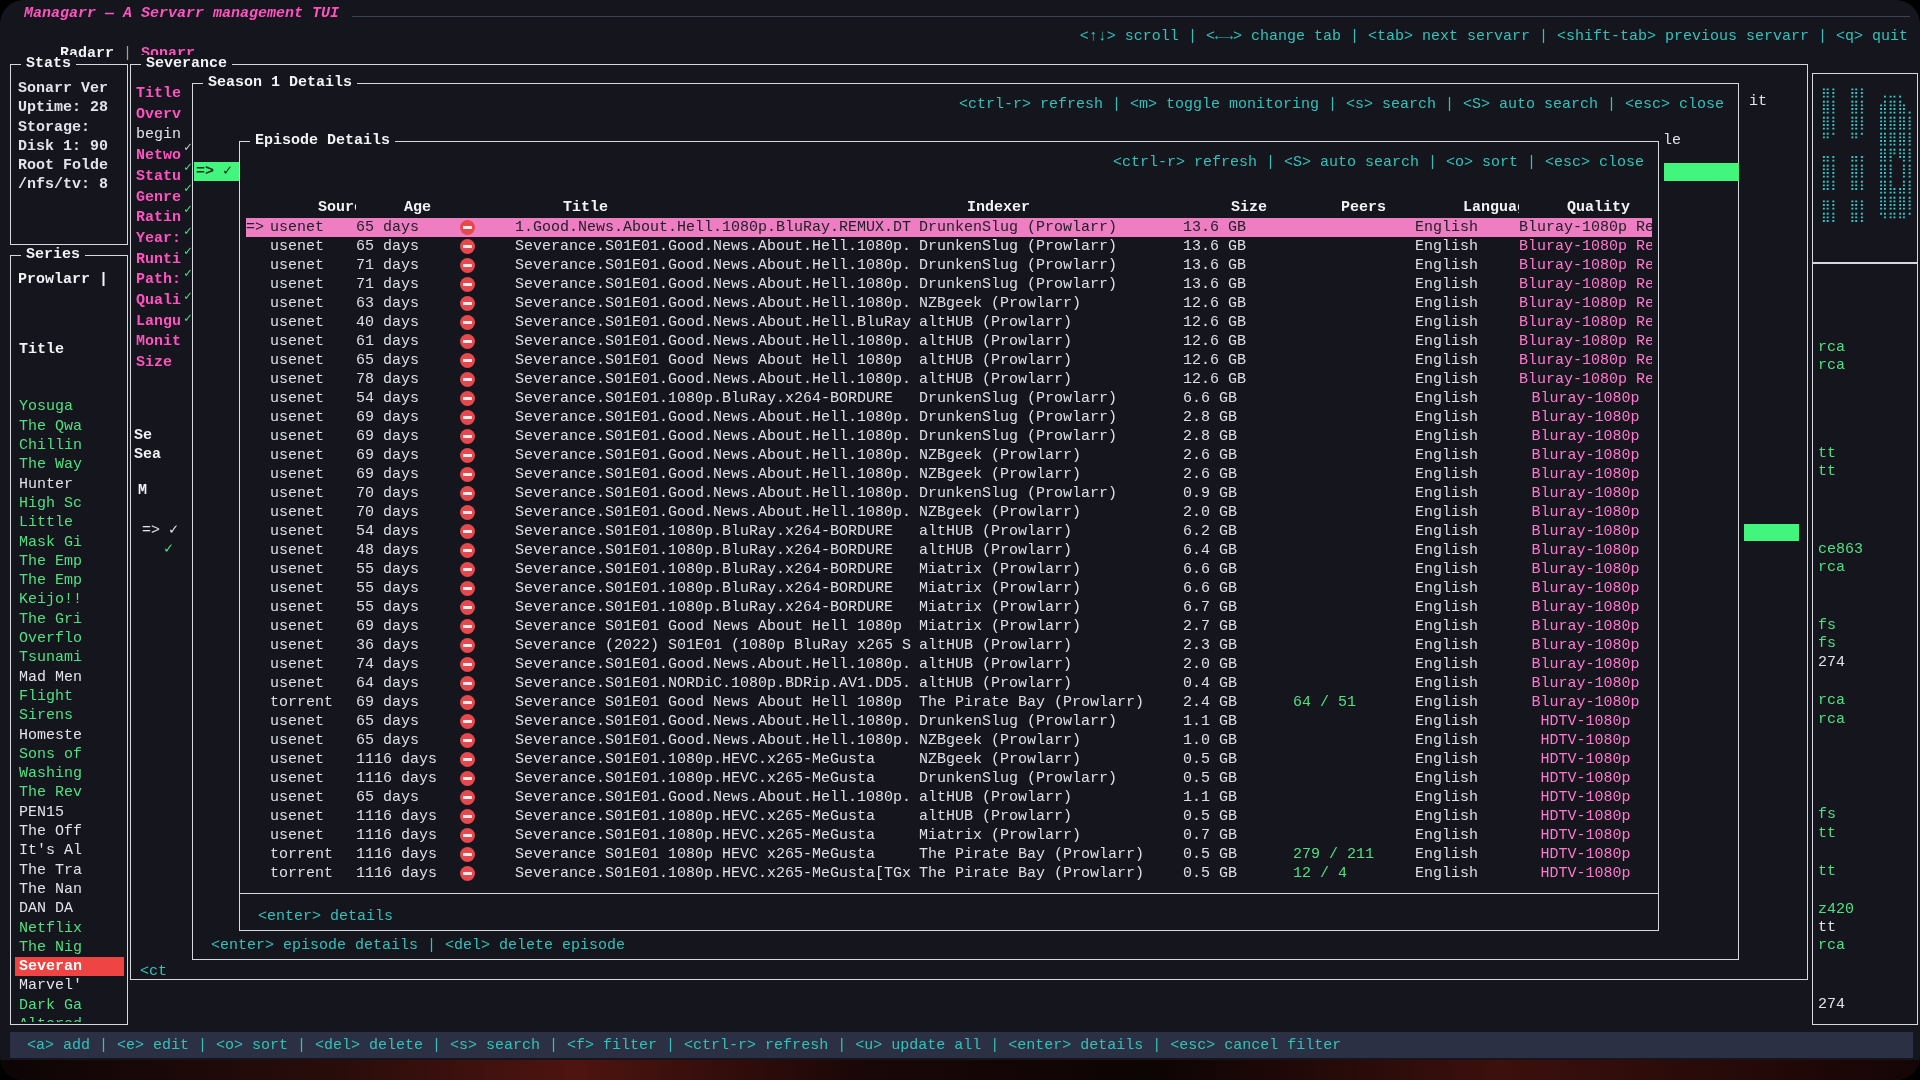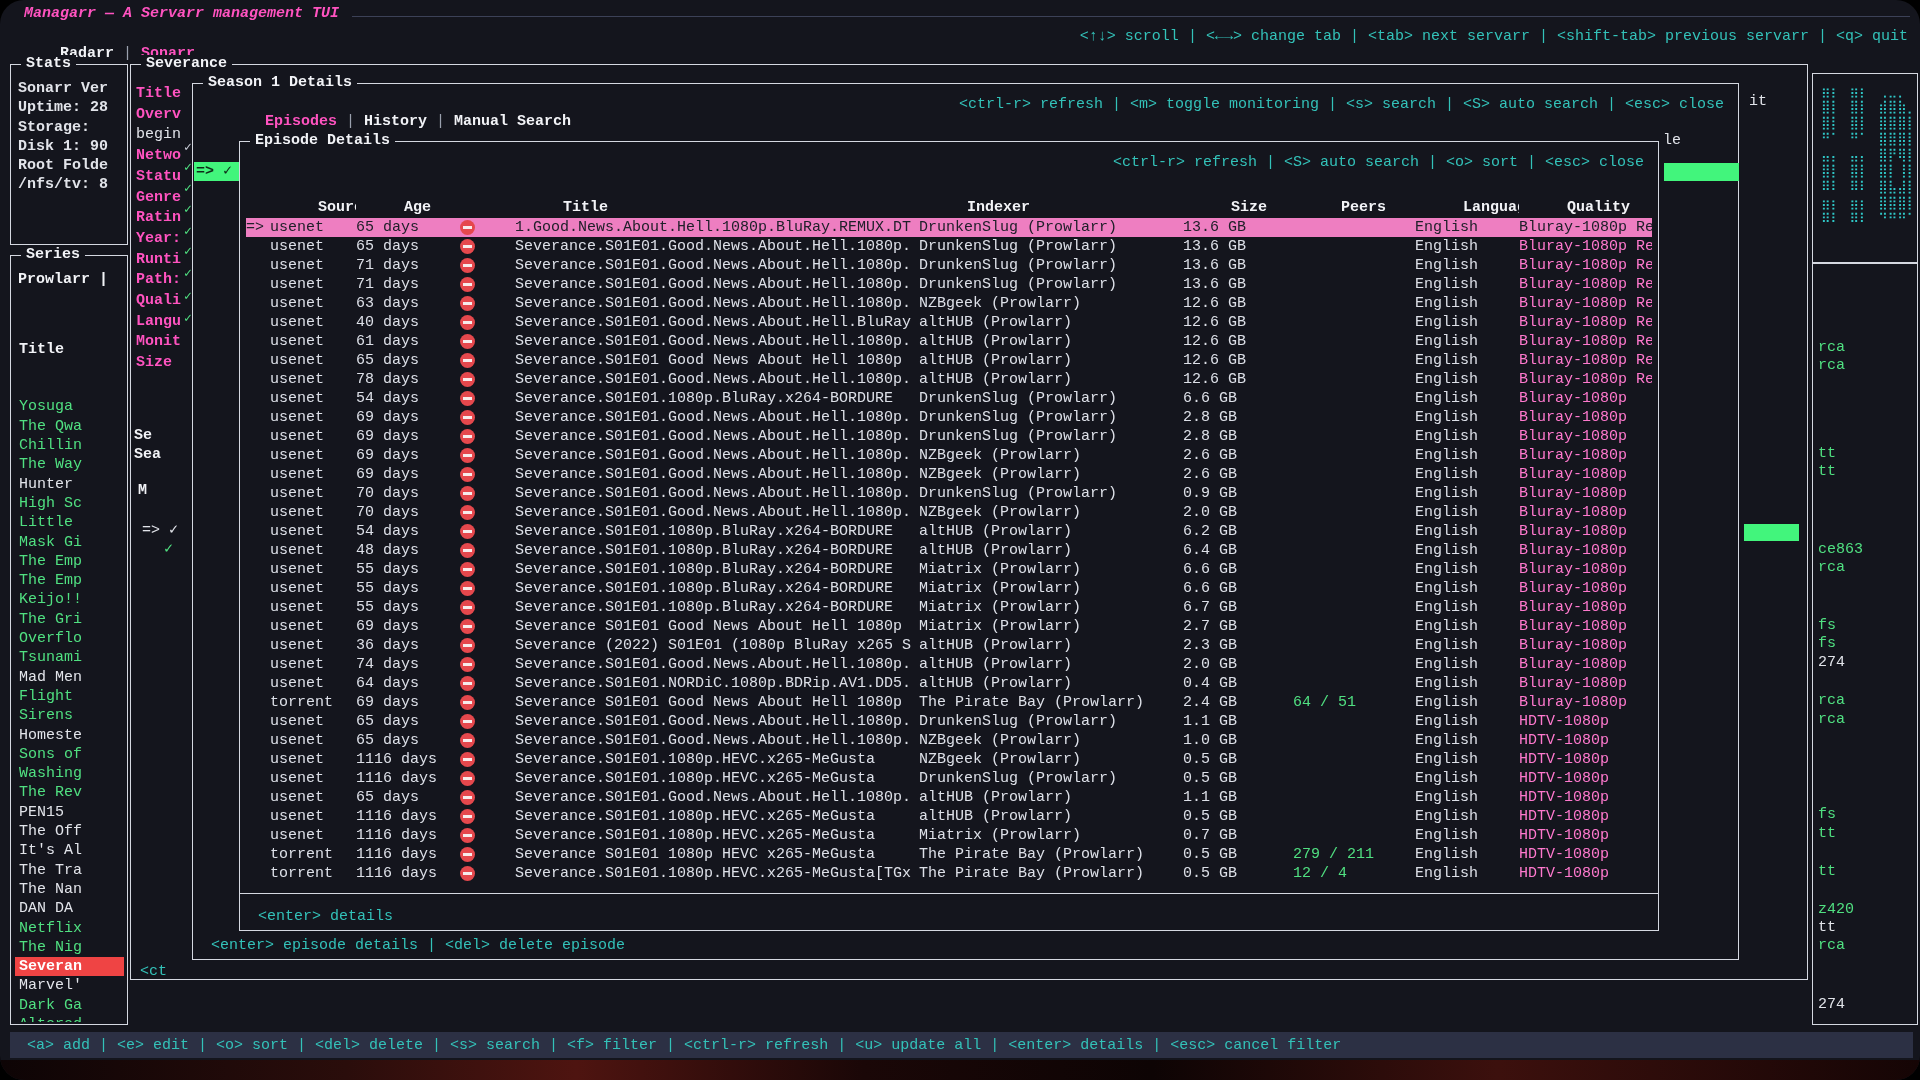--- a/index.html
+++ b/index.html
@@ -59,21 +59,21 @@
   .sliver-right{left:1471px;top:79px;width:75px;height:18px;}
   
   .episode-modal{left:239px;top:141px;width:1420px;height:790px;z-index:4;}
   .ep-grid{display:grid;grid-template-columns:24px 86px 104px 55px 404px 264px 110px 122px 104px minmax(0,1fr);
     height:19px;line-height:19px;align-items:center;}
   #ep-header{position:absolute;left:6px;right:6px;top:56px;}
   #ep-header .cell{font-weight:bold;color:var(--wbold);margin-left:48px;}
   #ep-rows{position:absolute;left:6px;right:6px;top:76px;}
   .cell{overflow:hidden;white-space:pre;}
   .ep-row .cell{color:#dde0e8;}
-  .ep-row .c-quality{color:var(--pink-light);}
+  .ep-row .c-quality{color:var(--pink-light);text-align:center;}
   .ep-row .c-peers{color:var(--green);}
   .ep-row.sel{background:var(--selrow);}
   .ep-row.sel .cell{color:#20202a;}
   .c-icon{display:flex;align-items:center;}
   .no-icon{display:inline-block;width:15px;height:15px;border-radius:50%;background:#e5484d;position:relative;}
   .no-icon::after{content:"";position:absolute;left:3px;top:6px;width:9px;height:3px;background:#f7ecec;}
   .table-divider{position:absolute;left:0;right:0;bottom:36px;border-top:1px solid var(--border);}
   
   #frag-layer{position:absolute;inset:0;z-index:7;pointer-events:none;}
   .frag{position:absolute;white-space:pre;line-height:19px;}
@@ -130,23 +130,20 @@
         <span class="sicon green" style="top: 160px;">✓</span>
         <span class="sicon green" style="top: 180px;">✓</span>
         <span class="sicon green" style="top: 202px;">✓</span>
         <span class="sicon green" style="top: 225px;">✓</span>
         <span class="sicon green" style="top: 247px;">✓</span>
       </div>
   </div>
 
   <div class="box season-modal">
     <span class="box-title">Season 1 Details</span>
-    <div class="modal-tabs">
-      <span class="tab active">Episodes</span><span class="tab-sep">|</span><span class="tab">History</span><span class="tab-sep">|</span><span class="tab">Manual Search</span>
-    </div>
     <div class="modal-keys teal">&lt;ctrl-r&gt; refresh | &lt;m&gt; toggle monitoring | &lt;s&gt; search | &lt;S&gt; auto search | &lt;esc&gt; close</div>
     <div class="sliver sliver-left">=&gt; ✓</div>
     <div class="sliver sliver-right"></div>
     <div class="modal-footer teal">&lt;enter&gt; episode details | &lt;del&gt; delete episode</div>
   </div>
 
   <div class="box episode-modal">
     <span class="box-title">Episode Details</span>
     <div class="modal-keys teal">&lt;ctrl-r&gt; refresh | &lt;S&gt; auto search | &lt;o&gt; sort | &lt;esc&gt; close</div>
     <div id="ep-header" class="ep-grid">

